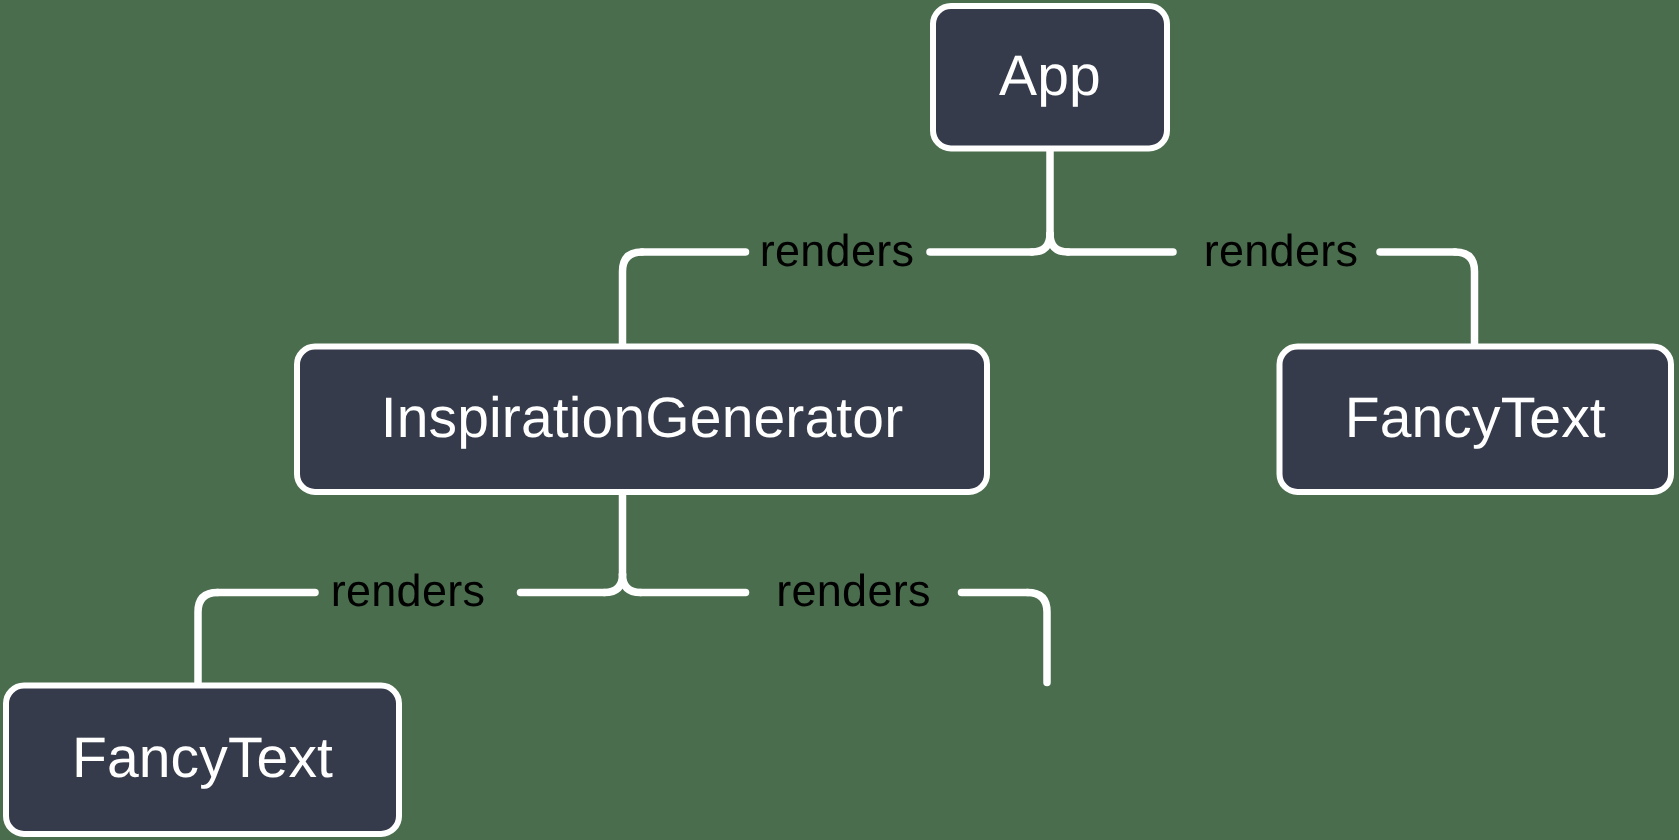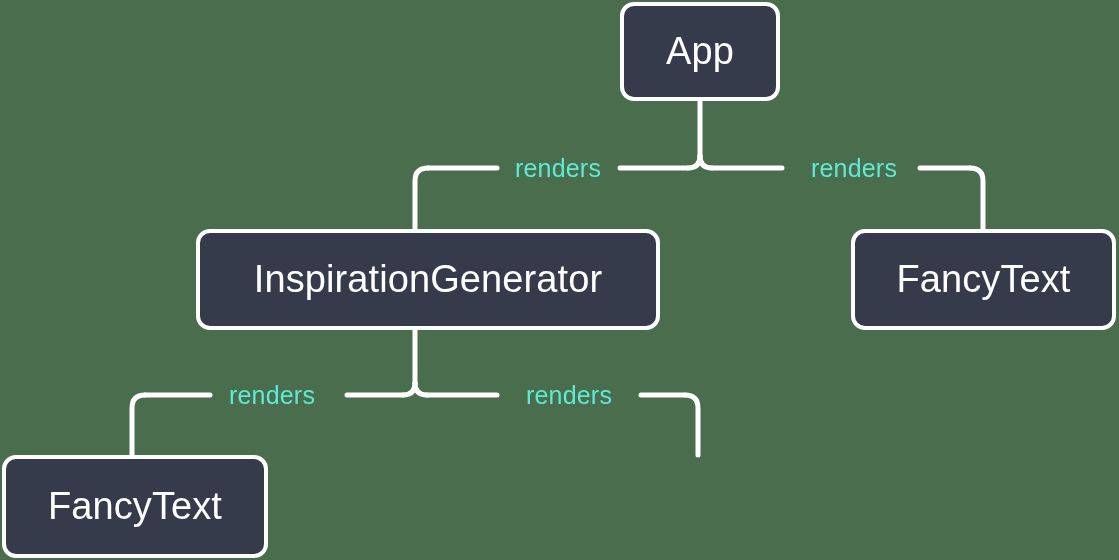--- a/index.html
+++ b/index.html
@@ -34,22 +34,22 @@
     justify-content: center;
     color: #ffffff;
     font-size: 38px;
     font-weight: 400;
     letter-spacing: 0.1px;
     white-space: nowrap;
     z-index: 2;
   }
   .edge-label {
     position: absolute;
-    color: #5eead4;
-    font-size: 25px;
+    color: #000000;
+    font-size: 30px;
     font-weight: 500;
     letter-spacing: 0.2px;
     white-space: nowrap;
     transform: translate(-50%, -50%);
     z-index: 3;
   }
 </style>
 </head>
 <body>
 

